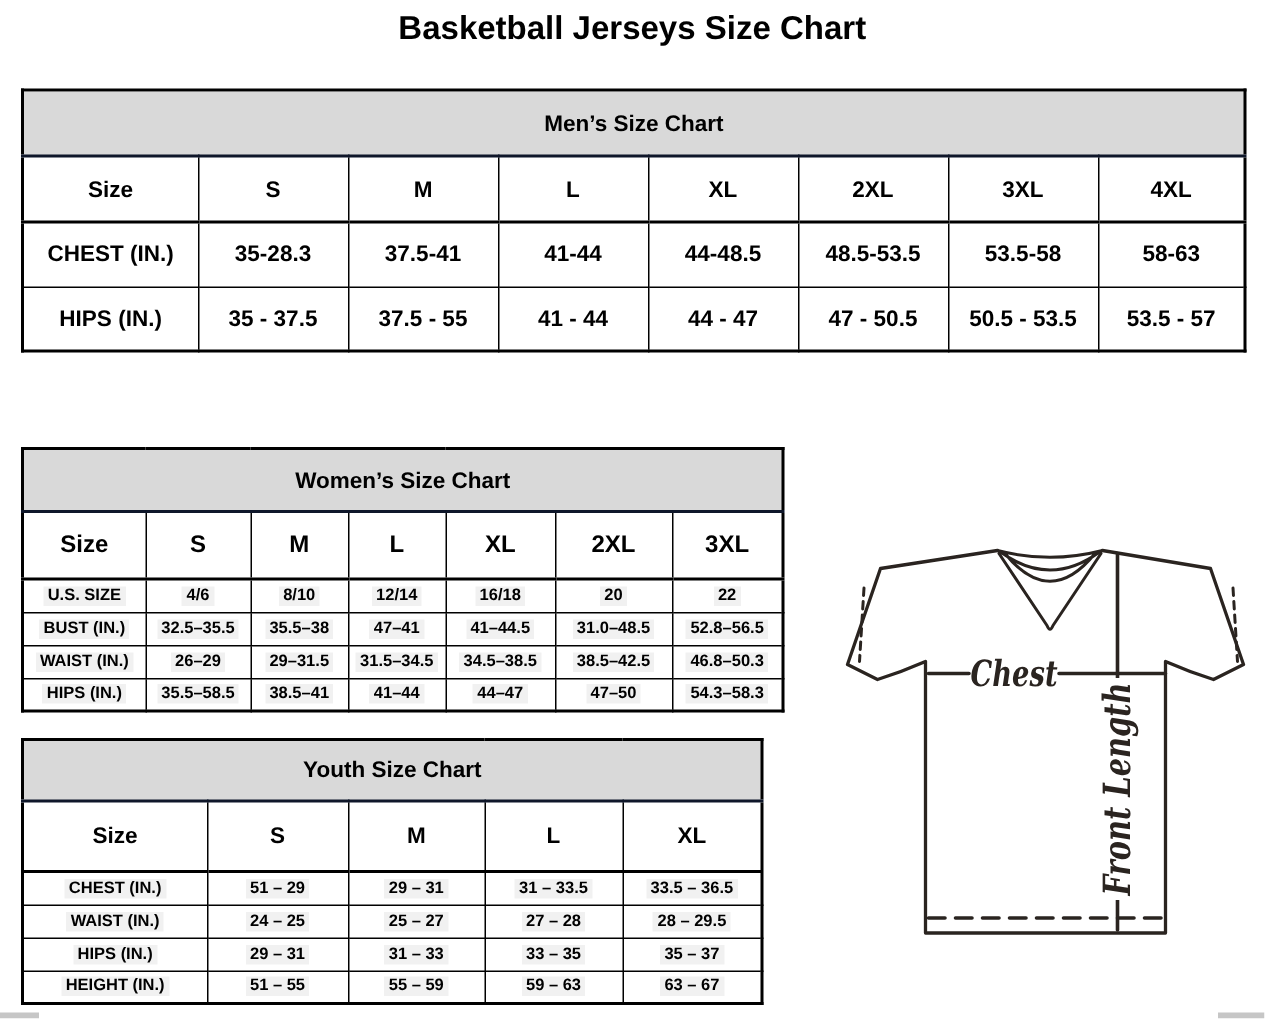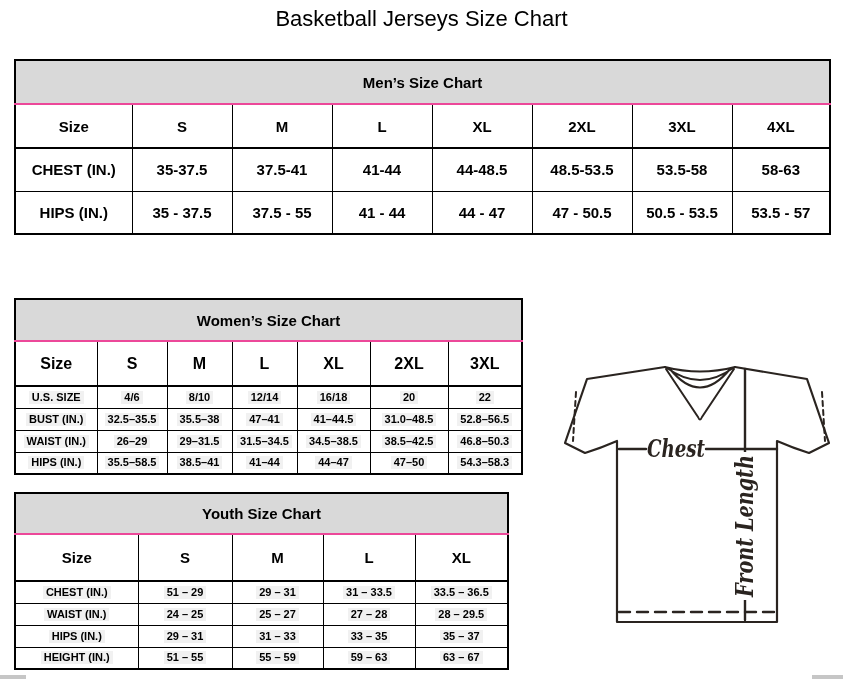--- a/index.html
+++ b/index.html
@@ -3,32 +3,32 @@
 <meta charset="utf-8">
 <style>
   html,body{margin:0;padding:0;}
   body{
     width:843px;height:679px;position:relative;overflow:hidden;
     background:#ffffff;color:#000;
     font-family:"Liberation Sans",sans-serif;
   }
   .page-title{
     position:absolute;top:6px;left:0;width:843px;text-align:center;
-    font-size:22px;font-weight:normal;letter-spacing:0px;
+    font-size:22px;font-weight:bold;letter-spacing:0px;
   }
   table.chart{
     position:absolute;border-collapse:collapse;table-layout:fixed;
     border:2px solid #000;font-weight:bold;color:#000;
   }
   table.chart td{
     border:1px solid #000;text-align:center;vertical-align:middle;
     padding:0;overflow:hidden;white-space:nowrap;
   }
   tr.section-header td{
-    background:#d9d9d9;font-size:15px;border-bottom:2px solid #ec4899;
+    background:#d9d9d9;font-size:15px;border-bottom:2px solid #0f172a;
   }
   tr.col-header td{border-bottom:2px solid #000;}
   #men-table{left:14px;top:59px;width:815px;}
   #men-table td{font-size:15px;}
   #women-table{left:14px;top:298px;width:507px;}
   #women-table tr.col-header td{font-size:16px;}
   #women-table tr.small td{font-size:11px;}
   #youth-table{left:14px;top:492px;width:493px;}
   #youth-table tr.col-header td{font-size:15px;}
   #youth-table tr.small td{font-size:11px;}
@@ -68,21 +68,21 @@
     <td>S</td>
     <td>M</td>
     <td>L</td>
     <td>XL</td>
     <td>2XL</td>
     <td>3XL</td>
     <td>4XL</td>
   </tr>
   <tr style="height:43px">
     <td>CHEST (IN.)</td>
-    <td>35-37.5</td>
+    <td>35-28.3</td>
     <td>37.5-41</td>
     <td>41-44</td>
     <td>44-48.5</td>
     <td>48.5-53.5</td>
     <td>53.5-58</td>
     <td>58-63</td>
   </tr>
   <tr style="height:43px">
     <td>HIPS (IN.)</td>
     <td>35 - 37.5</td>

